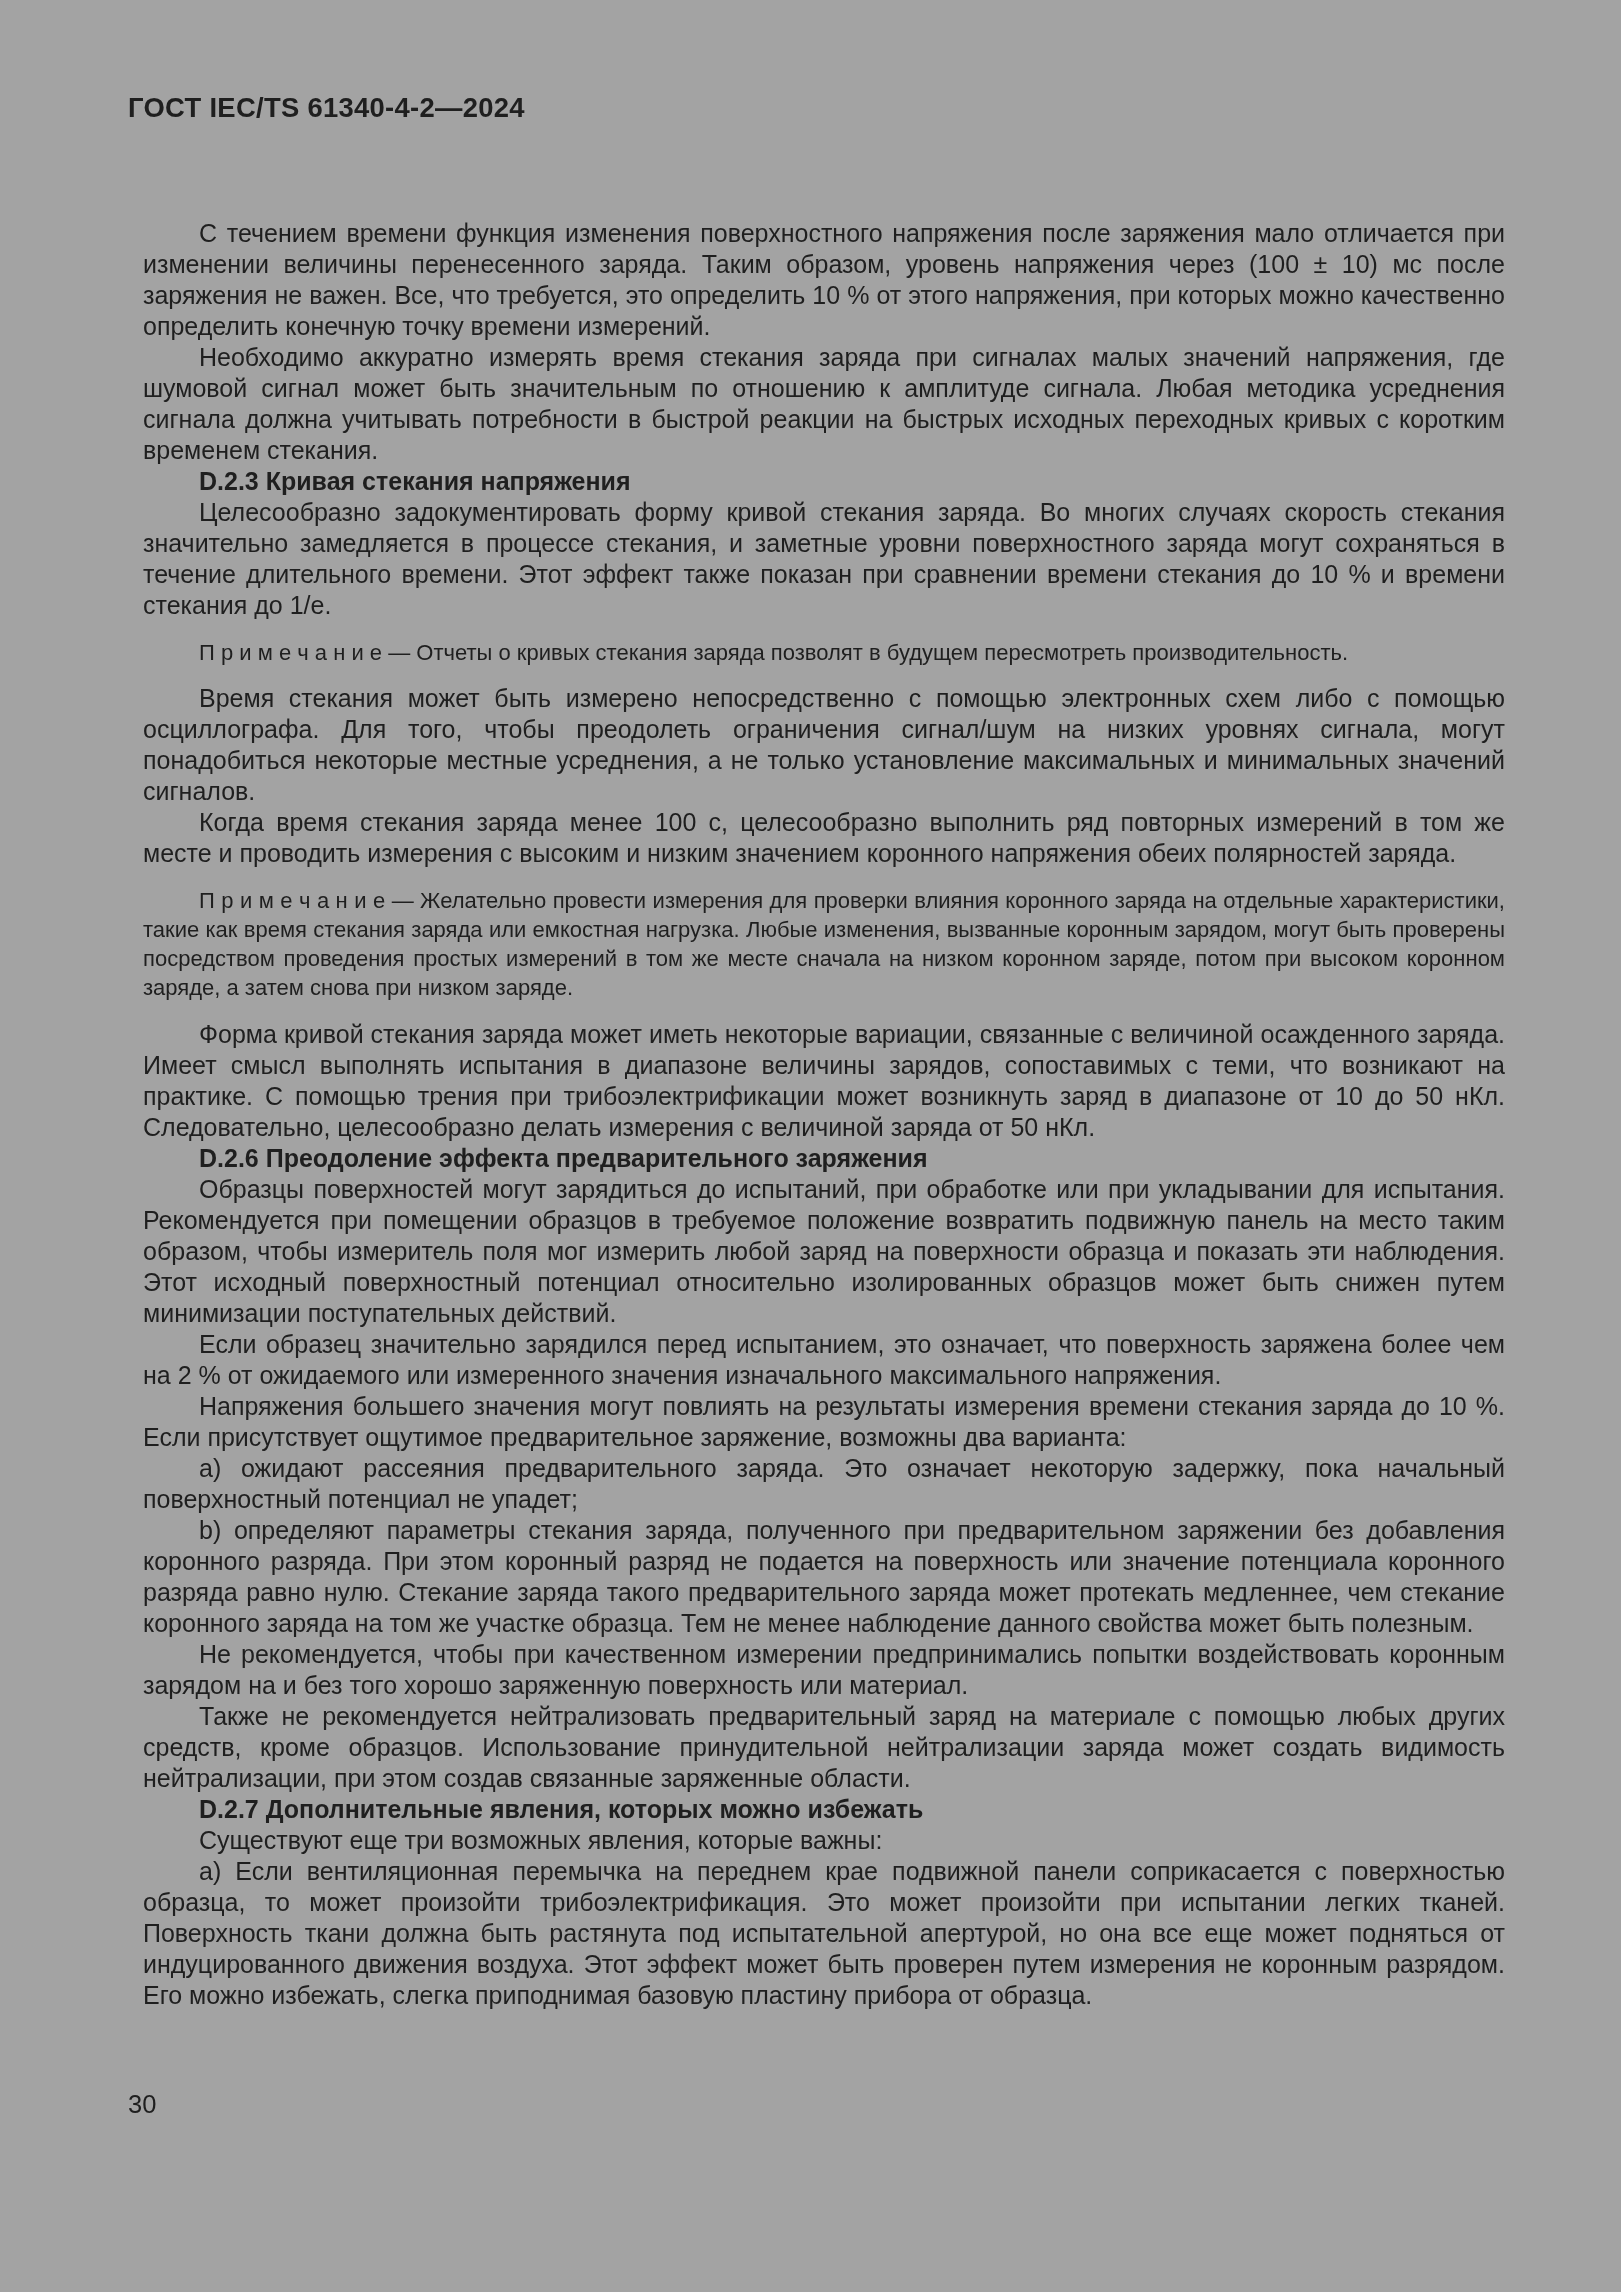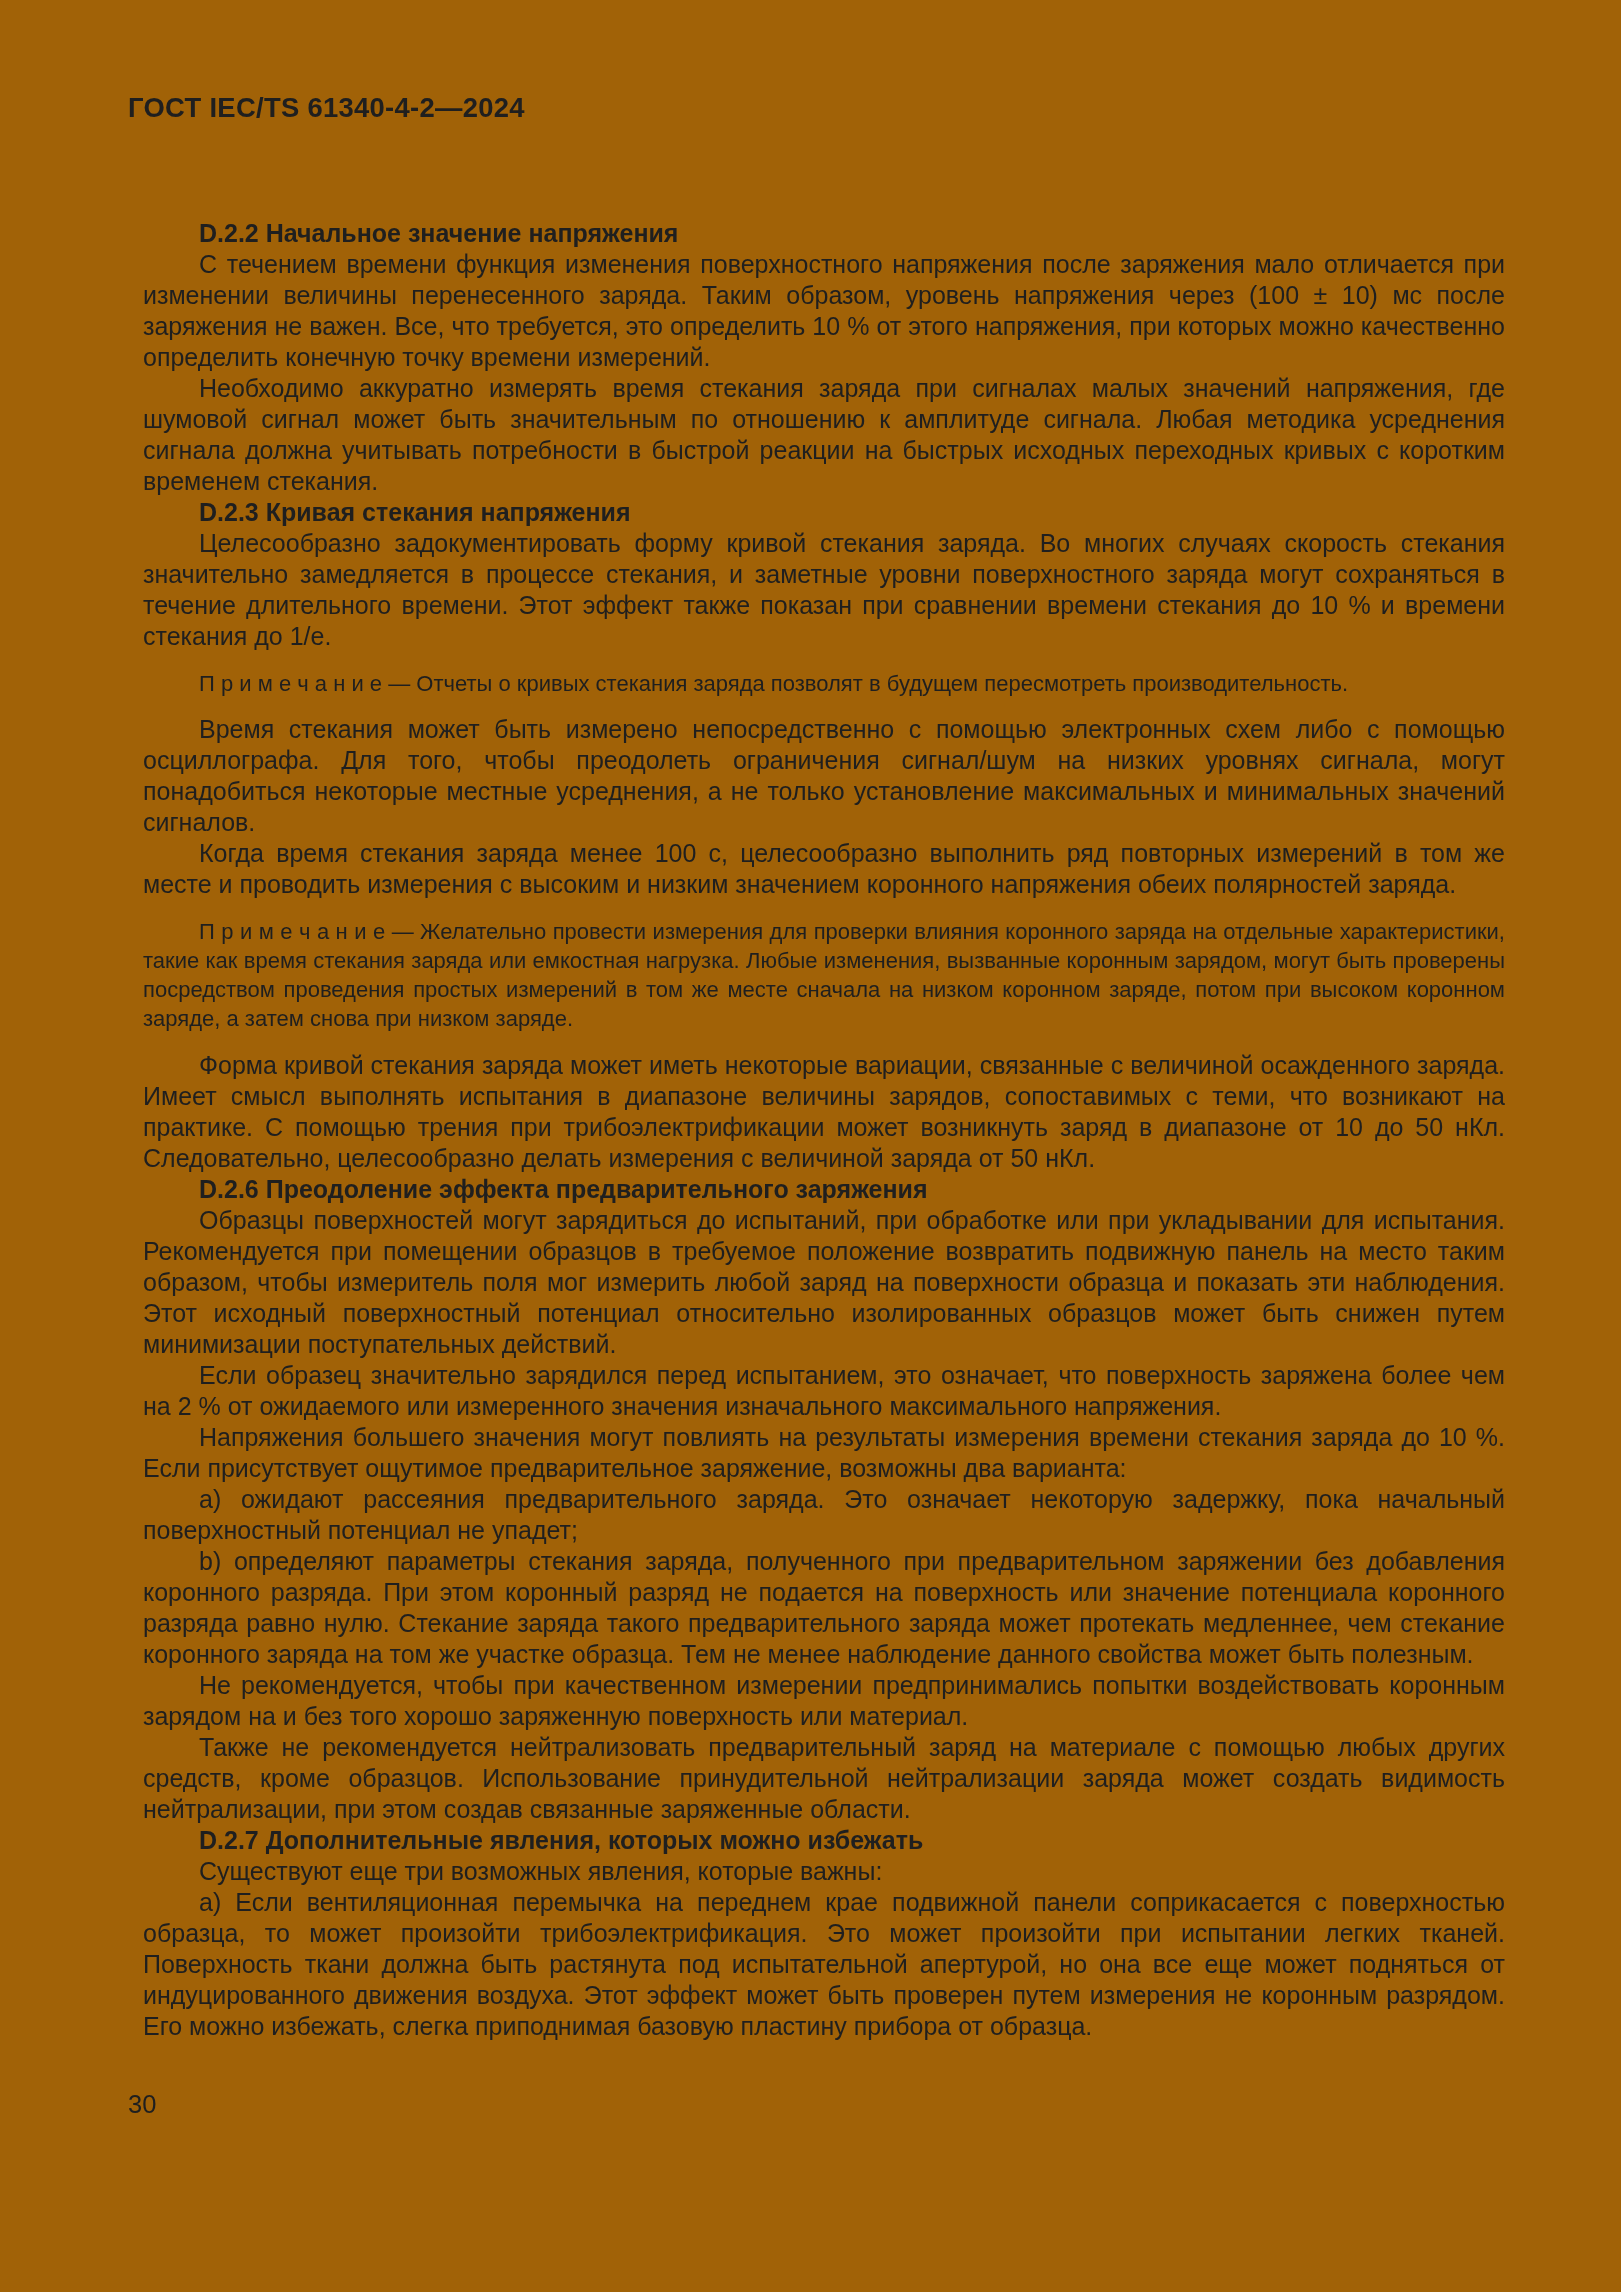--- a/index.html
+++ b/index.html
@@ -5,21 +5,21 @@
   html, body { margin: 0; padding: 0; }
   body {
     width: 1621px;
     height: 2293px;
     background: #ffffff;
     color: #1f1f1f;
     font-family: "Liberation Sans", sans-serif;
     position: relative;
     overflow: hidden;
   }
-  .page { position: absolute; inset: 0; background: #a16207; }
+  .page { position: absolute; inset: 0; background: #a3a3a3; }
   .doc-header {
     position: absolute;
     left: 128px;
     top: 92px;
     font-size: 27.4px;
     font-weight: 700;
     letter-spacing: 0.3px;
     white-space: nowrap;
   }
   .doc-body {
@@ -53,21 +53,20 @@
     font-size: 25.5px;
   }
 </style>
 </head>
 <body>
 
 <div class="page">
   <div class="doc-header">ГОСТ IEC/TS 61340-4-2—2024</div>
 
   <main class="doc-body">
-      <p class="block heading">D.2.2 Начальное значение напряжения</p>
       <p class="block paragraph">С течением времени функция изменения поверхностного напряжения после заряжения мало отличается при изменении величины перенесенного заряда. Таким образом, уровень напряжения через (100 ± 10) мс после заряжения не важен. Все, что требуется, это определить 10 % от этого напряжения, при которых можно качественно определить конечную точку времени измерений.</p>
       <p class="block paragraph">Необходимо аккуратно измерять время стекания заряда при сигналах малых значений напряжения, где шумовой сигнал может быть значительным по отношению к амплитуде сигнала. Любая методика усреднения сигнала должна учитывать потребности в быстрой реакции на быстрых исходных переходных кривых с коротким временем стекания.</p>
       <p class="block heading">D.2.3 Кривая стекания напряжения</p>
       <p class="block paragraph">Целесообразно задокументировать форму кривой стекания заряда. Во многих случаях скорость стекания значительно замедляется в процессе стекания, и заметные уровни поверхностного заряда могут сохраняться в течение длительного времени. Этот эффект также показан при сравнении времени стекания до 10 % и времени стекания до 1/е.</p>
       <p class="block note">П р и м е ч а н и е — Отчеты о кривых стекания заряда позволят в будущем пересмотреть производительность.</p>
       <p class="block paragraph">Время стекания может быть измерено непосредственно с помощью электронных схем либо с помощью осциллографа. Для того, чтобы преодолеть ограничения сигнал/шум на низких уровнях сигнала, могут понадобиться некоторые местные усреднения, а не только установление максимальных и минимальных значений сигналов.</p>
       <p class="block paragraph">Когда время стекания заряда менее 100 с, целесообразно выполнить ряд повторных измерений в том же месте и проводить измерения с высоким и низким значением коронного напряжения обеих полярностей заряда.</p>
       <p class="block note">П р и м е ч а н и е — Желательно провести измерения для проверки влияния коронного заряда на отдельные характеристики, такие как время стекания заряда или емкостная нагрузка. Любые изменения, вызванные коронным зарядом, могут быть проверены посредством проведения простых измерений в том же месте сначала на низком коронном заряде, потом при высоком коронном заряде, а затем снова при низком заряде.</p>
       <p class="block paragraph">Форма кривой стекания заряда может иметь некоторые вариации, связанные с величиной осажденного заряда. Имеет смысл выполнять испытания в диапазоне величины зарядов, сопоставимых с теми, что возникают на практике. С помощью трения при трибоэлектрификации может возникнуть заряд в диапазоне от 10 до 50 нКл. Следовательно, целесообразно делать измерения с величиной заряда от 50 нКл.</p>
       <p class="block heading">D.2.6 Преодоление эффекта предварительного заряжения</p>

